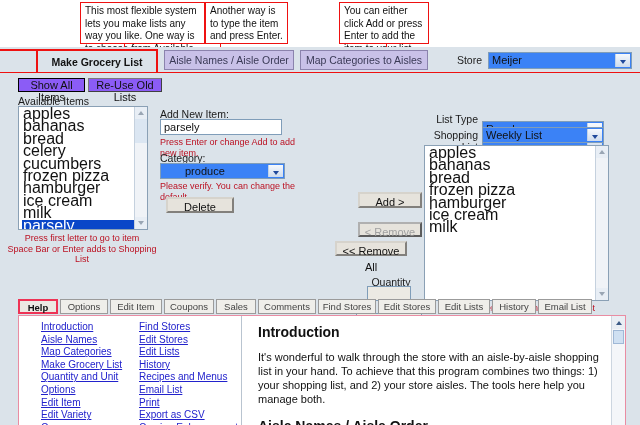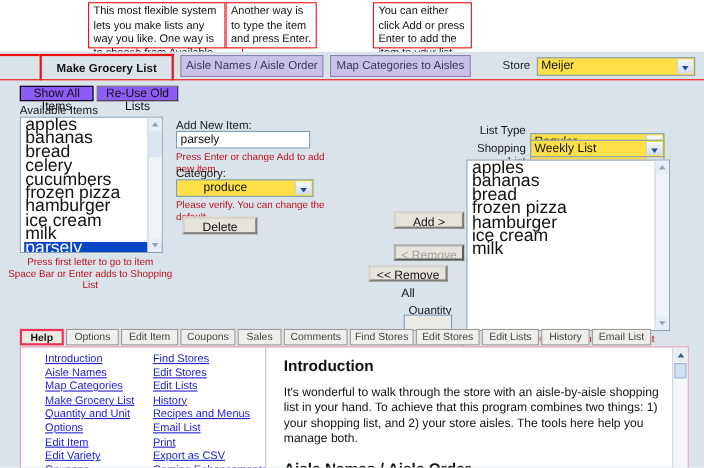--- a/index.html
+++ b/index.html
@@ -76,21 +76,21 @@
   }
   .store-wrap{
     position:absolute;left:450px;top:5px;width:182px;height:17px;
   }
   .store-label{
     position:absolute;left:0;top:2px;width:32px;text-align:right;font-size:10.5px;color:#222;
   }
   .sel{
     box-sizing:border-box;
     border:1px solid #7f9db9;
-    background:#fde047;
+    background:#3b82f6;
     font-size:11px;
     line-height:15px;
     padding:0 16px 0 3px;
     position:relative;
     color:#111;
     white-space:nowrap;
     overflow:hidden;
   }
   .sel .arrow{
     position:absolute;right:1px;top:1px;bottom:1px;width:14px;

